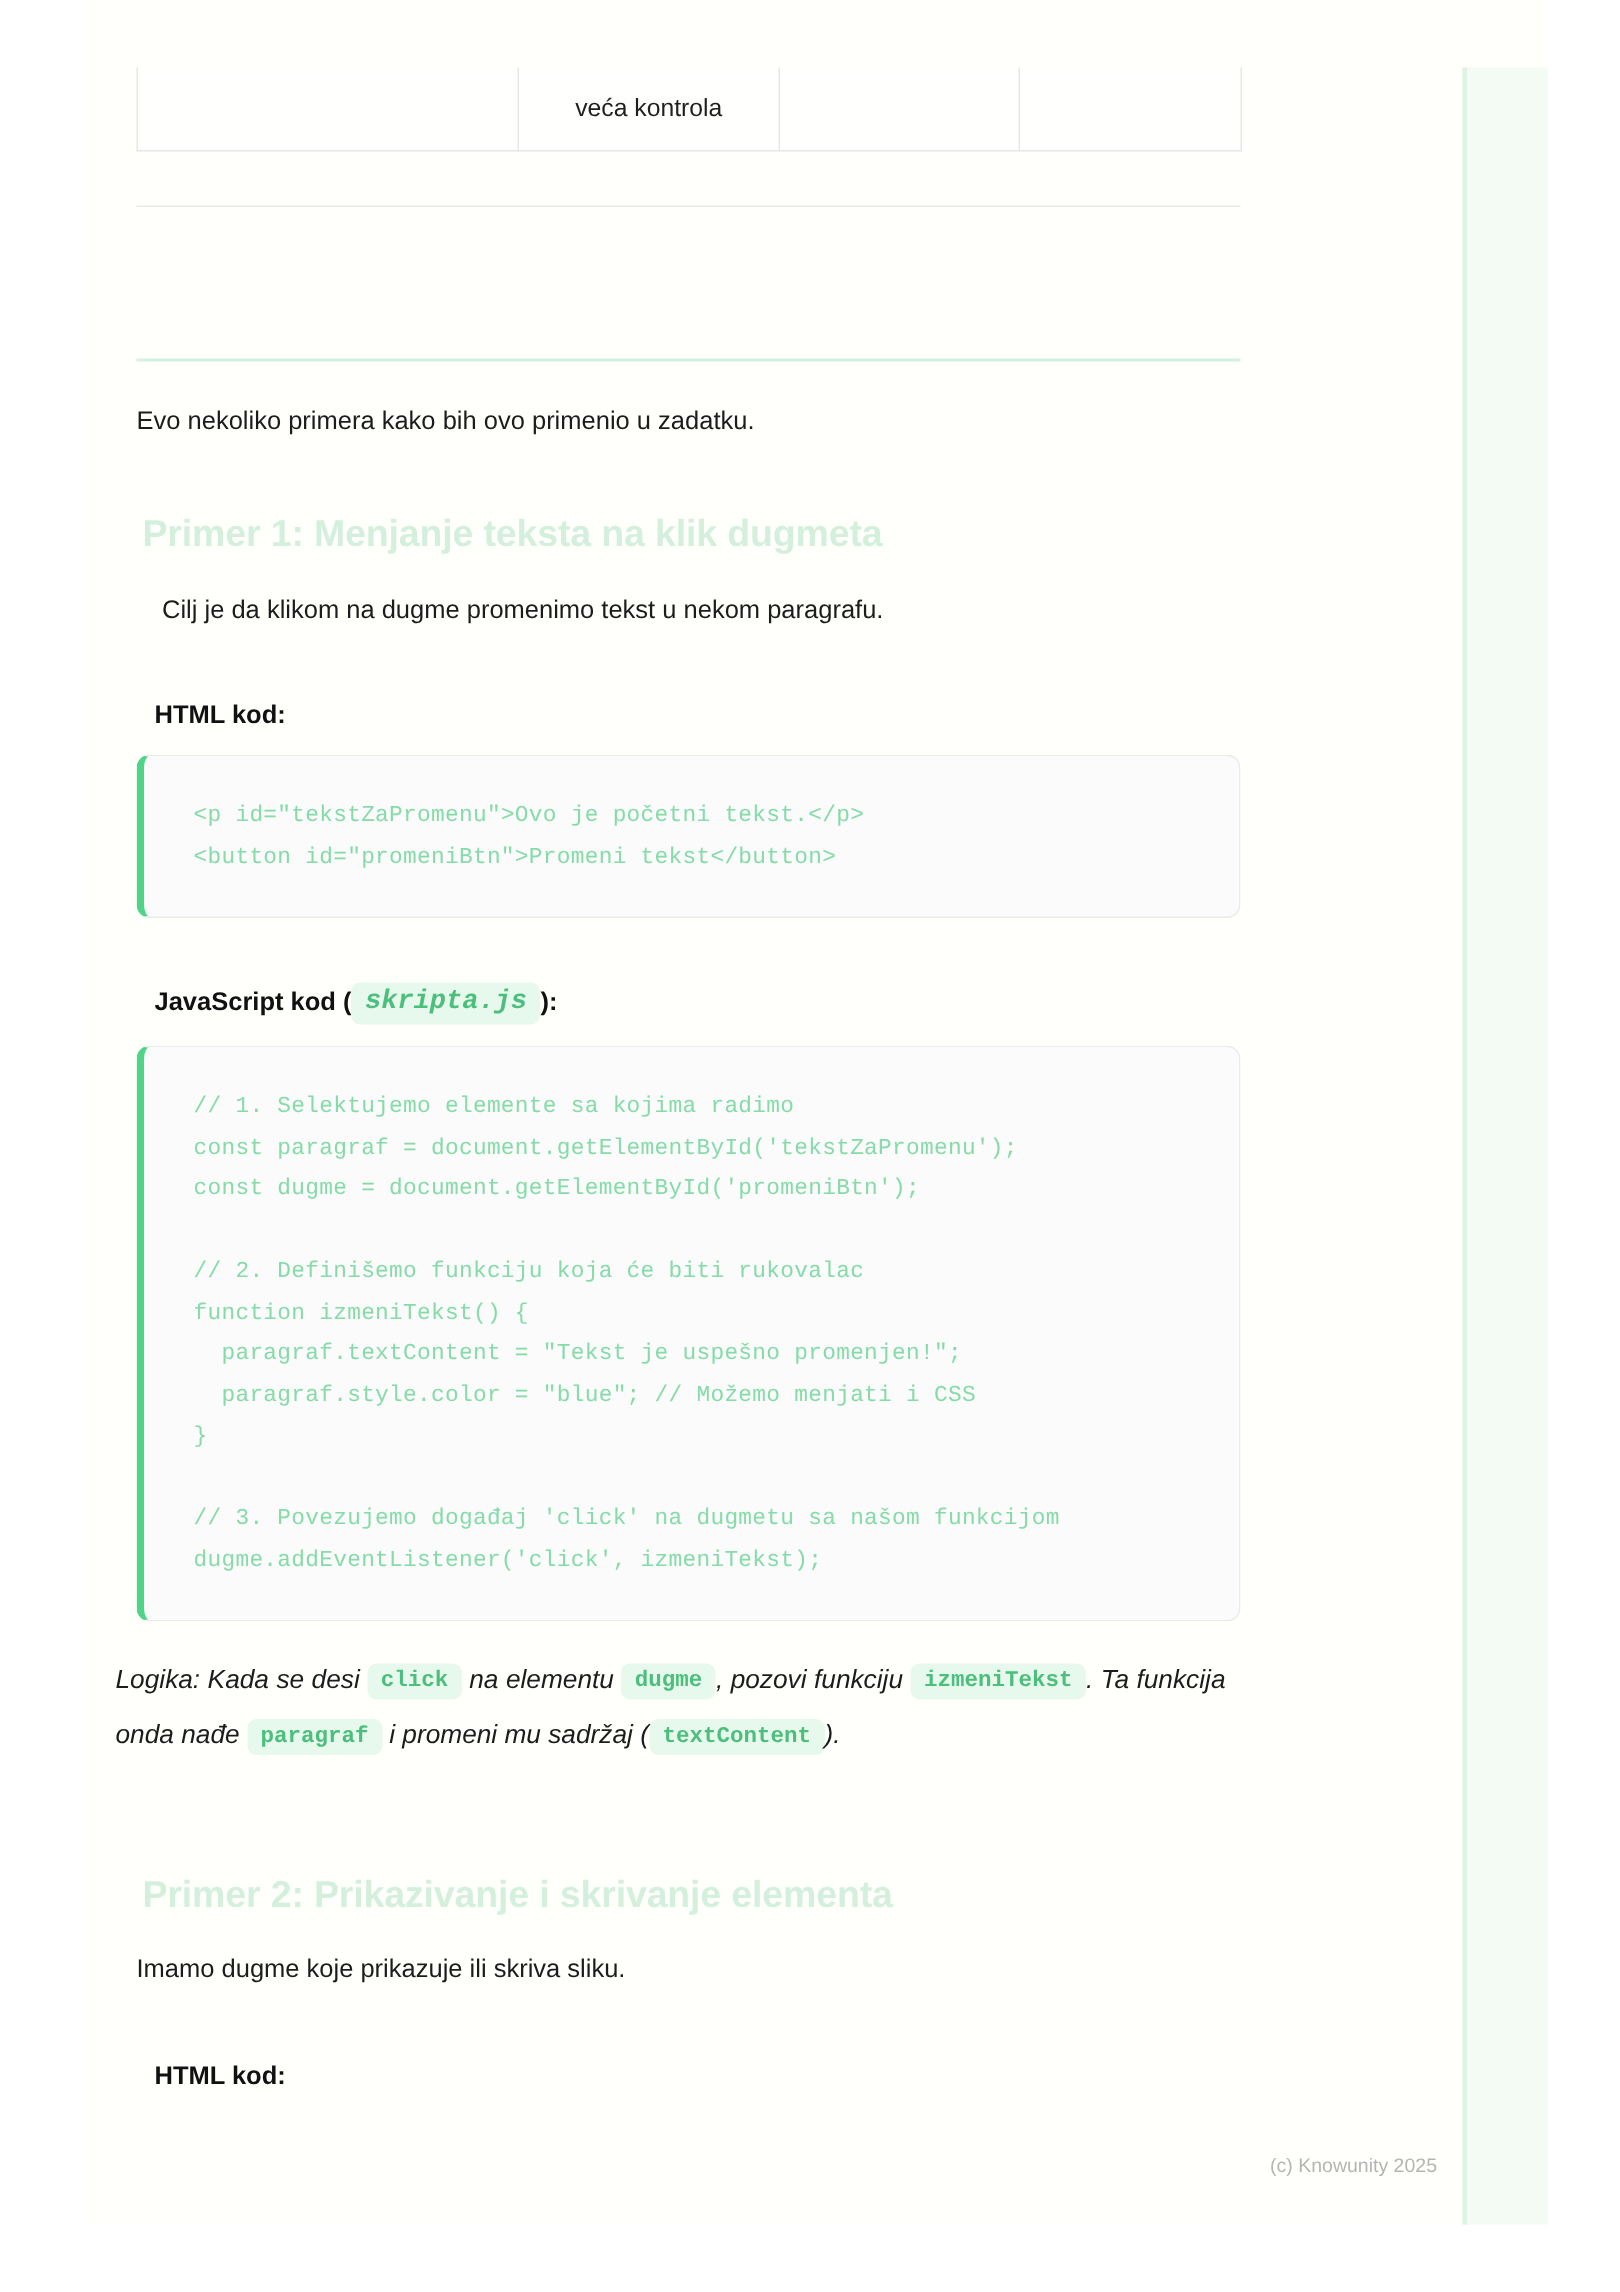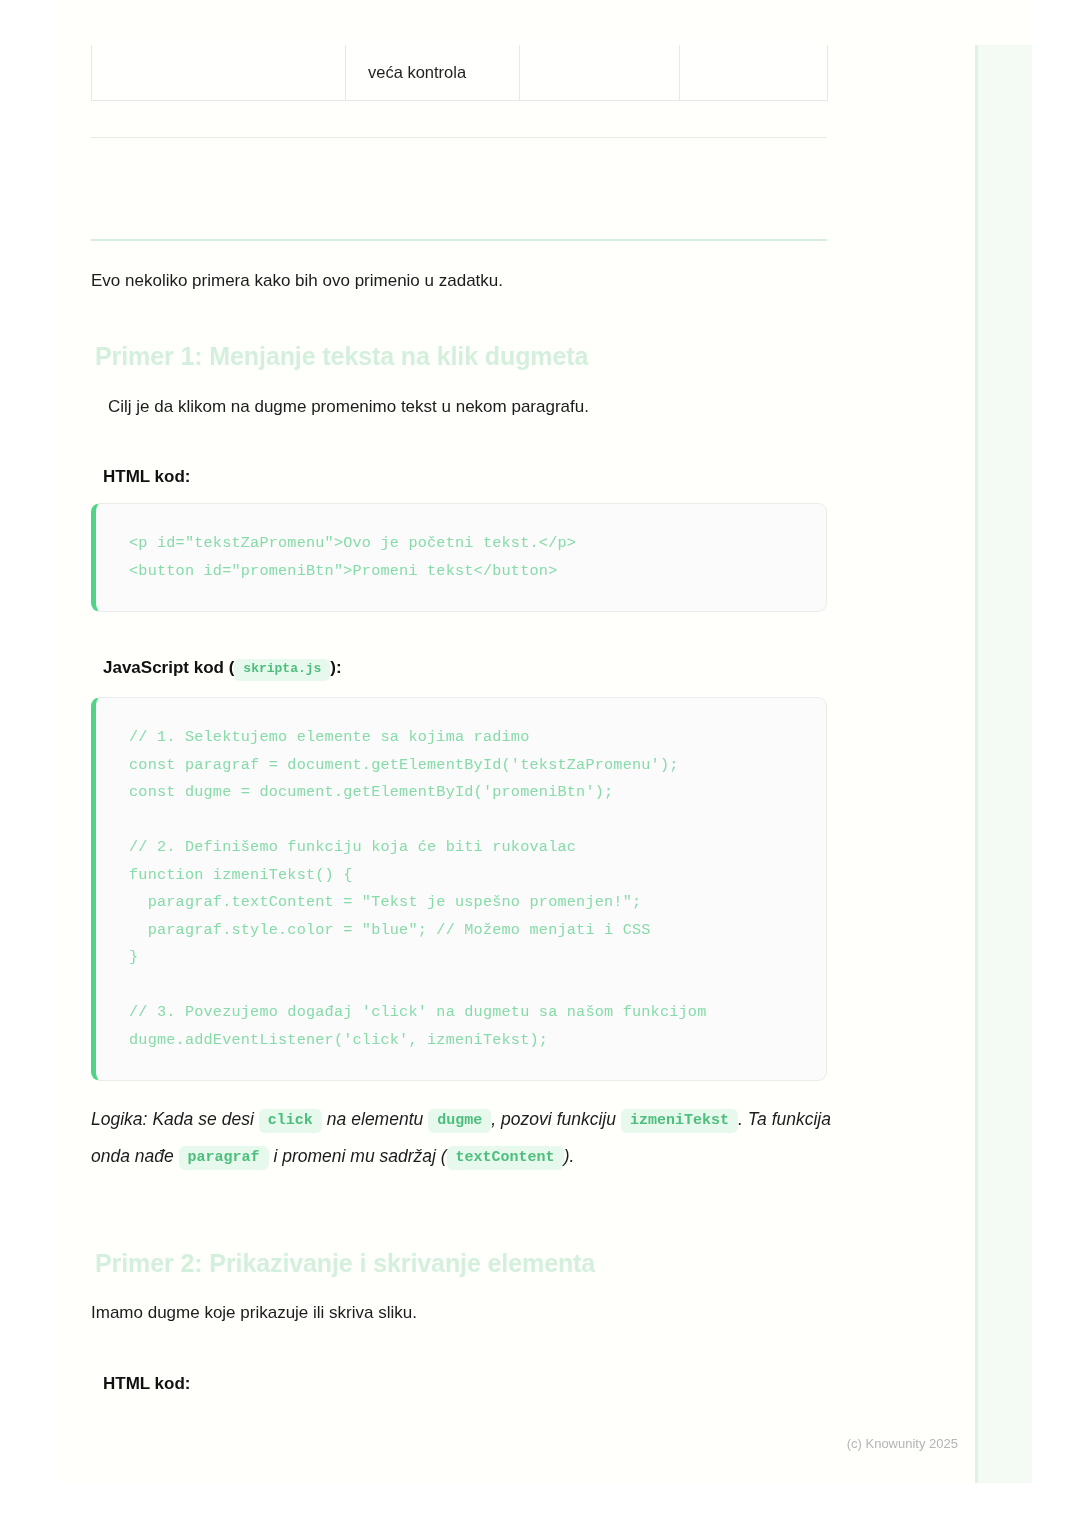--- a/index.html
+++ b/index.html
@@ -36,20 +36,21 @@
   .tbl-wrap {
     position: absolute;
     left: 91px; top: 45px;
     width: 736px;
   }
   table.frag {
     border-collapse: collapse;
     width: 736px;
     table-layout: fixed;
     background: #fffffd;
+    text-align: center;
   }
   table.frag td {
     border: 1px solid #e8e8e8;
     border-top: none;
     height: 55px;
     padding: 0 22px;
     font-size: 16.5px;
     color: #1f1f1f;
     vertical-align: middle;
     line-height: 1.3;
@@ -125,26 +126,27 @@
   .lbl-html1 { left: 91px; top: 452px; }
   .lbl-js    { left: 91px; top: 643px; }
   .lbl-html2 { left: 91px; top: 1359px; }
 
   
   code.chip {
     display: inline-block;
     background: #e7f8ec;
     color: #4dbf7d;
     font-family: "Liberation Mono", "DejaVu Sans Mono", monospace;
-    font-size: 13px;
+    font-size: 18px;
     font-weight: 700;
     padding: 3px 9px 4px 9px;
     border-radius: 6px;
     line-height: 1.15;
     vertical-align: 1px;
+    font-style: italic;
   }
 
   
   .codeblock {
     position: absolute;
     width: 736px;
     background: #fafbfa;
     border: 1px solid #ebebeb;
     border-left: 5px solid #4fd488;
     border-radius: 9px;
@@ -158,21 +160,21 @@
     color: #86dba9;
     white-space: pre;
     letter-spacing: 0.2px;
   }
   .cb-html1 { left: 91px; top: 503px; }
   .cb-js    { left: 91px; top: 697px; }
 
   
   .logika {
     position: absolute;
-    left: 91px; top: 1101px;
+    left: 77px; top: 1101px;
     width: 740px;
     font-size: 17.5px;
     font-style: italic;
     color: #1c1c1c;
     line-height: 37px;
     text-align: justify;
     text-justify: inter-word;
   }
   .logika code.chip {
     font-style: normal;

